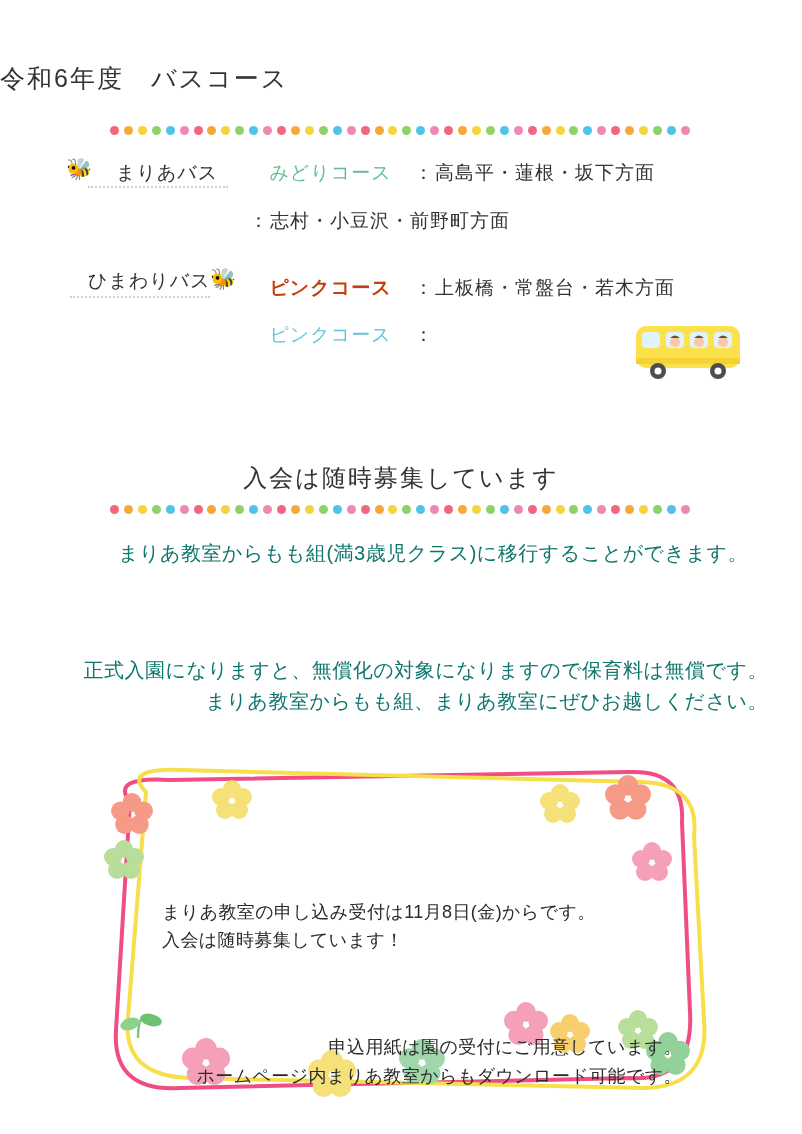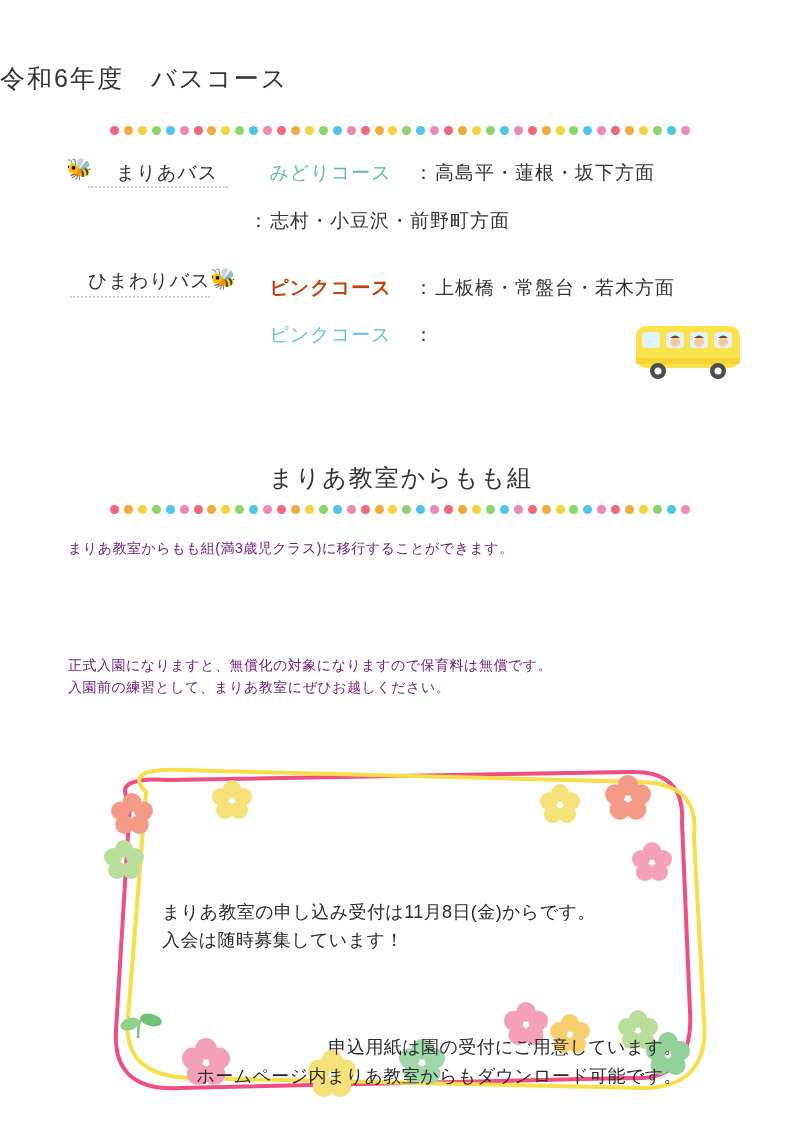--- a/index.html
+++ b/index.html
@@ -112,25 +112,26 @@
     left: 0;
     width: 802px;
     text-align: center;
     font-size: 24px;
     letter-spacing: 2px;
     color: #333;
   }
 
   .body-text {
     position: absolute;
-    font-size: 14px;
+    font-size: 20px;
     line-height: 1.55;
-    color: #701a75;
+    color: #0f766e;
     letter-spacing: 0.5px;
     white-space: pre-wrap;
+    text-align: right;
   }
   #para-1 { top: 538px; left: 68px; width: 680px; }
   #para-2 { top: 590px; left: 68px; width: 700px; }
   #para-3 { top: 655px; left: 68px; width: 700px; }
 
   
   .frame-wrap {
     position: absolute;
     top: 762px;
     left: 70px;
@@ -249,21 +250,21 @@
       <path d="M64 22 q5 -5 10 0 z" fill="#6b4a2f"></path>
     <circle cx="93" cy="26" r="5" fill="#f7c9a4"></circle>
       <path d="M88 22 q5 -5 10 0 z" fill="#6b4a2f"></path>
     <rect x="6" y="42" width="104" height="6" fill="#f5d336"></rect>
     <circle cx="28" cy="55" r="8" fill="#4d4d4d"></circle>
       <circle cx="28" cy="55" r="3.5" fill="#fff"></circle>
     <circle cx="88" cy="55" r="8" fill="#4d4d4d"></circle>
       <circle cx="88" cy="55" r="3.5" fill="#fff"></circle>
   </svg>
 
-  <div class="title-class">まりあ教室からもも組</div>
+  <div class="title-class">入会は随時募集しています</div>
   <div class="dots" id="dots-2">
       <span style="background: rgb(242, 102, 127);"></span>
       <span style="background: rgb(246, 169, 59);"></span>
       <span style="background: rgb(244, 213, 62);"></span>
       <span style="background: rgb(142, 211, 106);"></span>
       <span style="background: rgb(79, 195, 232);"></span>
       <span style="background: rgb(239, 136, 181);"></span>
       <span style="background: rgb(242, 102, 127);"></span>
       <span style="background: rgb(246, 169, 59);"></span>
       <span style="background: rgb(244, 213, 62);"></span>
@@ -297,21 +298,21 @@
       <span style="background: rgb(242, 102, 127);"></span>
       <span style="background: rgb(246, 169, 59);"></span>
       <span style="background: rgb(244, 213, 62);"></span>
       <span style="background: rgb(142, 211, 106);"></span>
       <span style="background: rgb(79, 195, 232);"></span>
       <span style="background: rgb(239, 136, 181);"></span>
     </div>
 
   <div class="body-text" id="para-1">まりあ教室からもも組(満3歳児クラス)に移行することができます。</div>
   <div class="body-text" id="para-3">正式入園になりますと、無償化の対象になりますので保育料は無償です。
-入園前の練習として、まりあ教室にぜひお越しください。</div>
+まりあ教室からもも組、まりあ教室にぜひお越しください。</div>
 
   <div class="frame-wrap">
     <svg class="frame-svg" width="660" height="340" viewBox="0 0 660 340">
 
       <path d="M60 40 Q40 14 100 18 L560 10 Q615 8 612 60 L620 250 Q624 320 560 316 L110 326 Q42 330 46 268 Z" fill="none" stroke="#ef4d84" stroke-width="4" stroke-linecap="round"></path>
 
       <path d="M76 30 Q52 6 112 8 L572 20 Q630 22 624 74 L634 258 Q640 326 572 326 L120 316 Q52 314 58 256 Z" fill="none" stroke="#f7df4a" stroke-width="4" stroke-linecap="round"></path>
 
       <g>
         <g transform="translate(62,52) scale(1.05)" fill="#f49a86">

